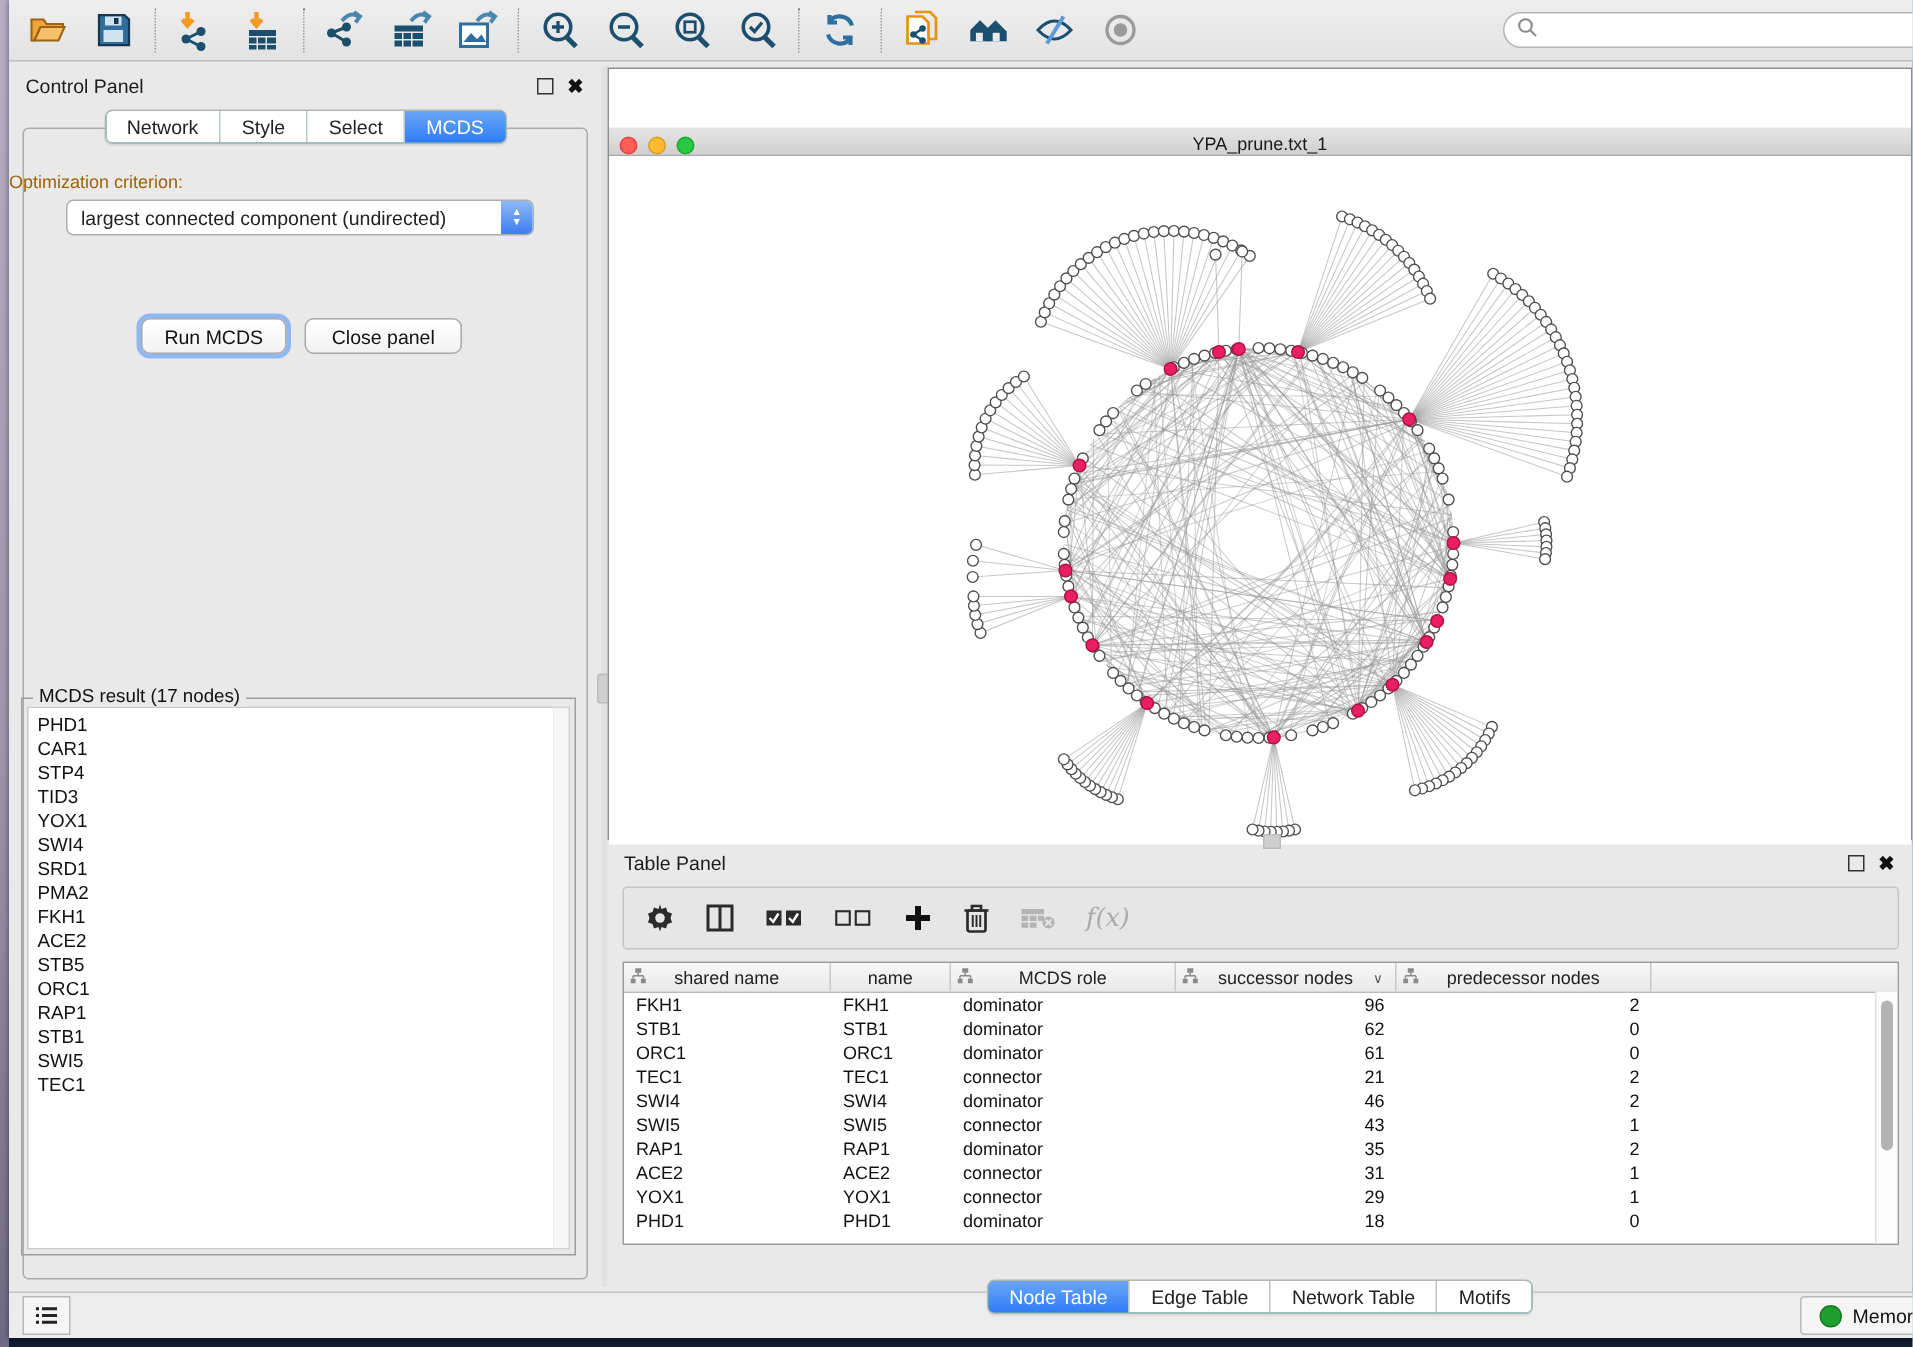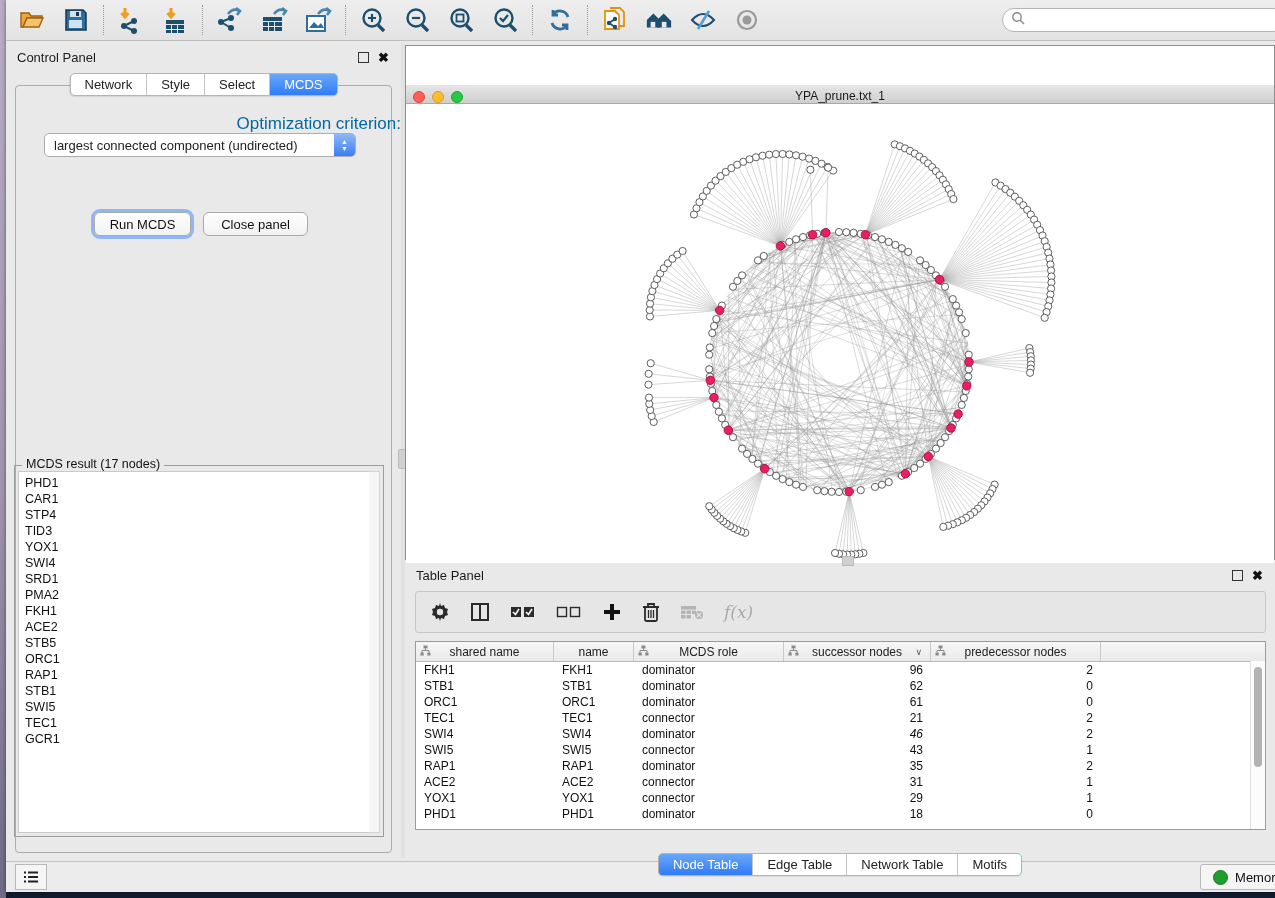--- a/index.html
+++ b/index.html
@@ -35,21 +35,21 @@
   .float-ico{width:9px;height:9px;border:1.5px solid #333;display:inline-block;}
   .close-ico{font-size:13px;font-weight:bold;color:#111;line-height:9px;}
   .cp-box{position:absolute;left:9px;top:41px;width:375px;height:766px;
     border:1px solid #ababab;border-radius:4px;background:#e9e9e9;}
   .seg-tabs{position:absolute;top:29px;left:50%;transform:translateX(-50%);display:flex;
     background:#14b8a6;border:1px solid #b4b4b4;border-radius:5px;overflow:hidden;z-index:3;
     box-shadow:0 1px 1px rgba(0,0,0,.08);}
   .seg-tab{font-size:13px;color:#222;padding:3px 14px;border-right:1px solid #c4c4c4;background:#fff;white-space:nowrap;}
   .seg-tab:last-child{border-right:none;}
   .seg-tab.active{background:linear-gradient(#6aa7f8,#2f7cf6);color:#fff;}
-  .opt-label{position:absolute;top:70px;width:100%;text-align:right;font-size:17px;color:#0369a1;}
+  .opt-label{position:absolute;top:70px;width:100%;text-align:left;font-size:12px;color:#a16207;}
   .dropdown{position:absolute;left:38px;top:89px;width:312px;height:24px;background:#fff;
     border:1px solid #adadad;border-radius:5px;display:flex;align-items:center;box-sizing:border-box;}
   .dropdown .dd-text{flex:1;font-size:13px;padding-left:9px;white-space:nowrap;overflow:hidden;}
   .dd-cap{width:21px;height:22px;border-radius:0 4px 4px 0;background:linear-gradient(#8cb9fa,#3d7df0);
     display:flex;flex-direction:column;align-items:center;justify-content:center;gap:1px;}
   .dd-cap span{color:#fff;font-size:7px;line-height:6px;}
   .btn{position:absolute;height:24px;background:linear-gradient(#ffffff,#f2f2f2);
     border:1px solid #a9a9a9;border-radius:6px;font-size:13px;color:#111;
     display:flex;align-items:center;justify-content:center;box-sizing:border-box;margin-top:45px;}
   .btn.focus-ring{box-shadow:0 0 0 3px rgba(95,156,251,.65);}
@@ -313,21 +313,20 @@
           <div class="result-item">SRD1</div>
           <div class="result-item">PMA2</div>
           <div class="result-item">FKH1</div>
           <div class="result-item">ACE2</div>
           <div class="result-item">STB5</div>
           <div class="result-item">ORC1</div>
           <div class="result-item">RAP1</div>
           <div class="result-item">STB1</div>
           <div class="result-item">SWI5</div>
           <div class="result-item">TEC1</div>
-          <div class="result-item">GCR1</div>
         </div>
       <div class="result-scroll"></div>
     </div>
   </div>
 
   <div class="vsplit">
       <div class="handle"></div>
     </div>
 
   <div class="net-window">
@@ -1176,21 +1175,21 @@
             <div class="nt-cell" style="width: 138px;">TEC1</div>
             <div class="nt-cell" style="width: 80px;">TEC1</div>
             <div class="nt-cell" style="width: 150px;">connector</div>
             <div class="nt-cell num" style="width: 147px;">21</div>
             <div class="nt-cell num" style="width: 170px;">2</div>
           </div>
           <div class="nt-row">
             <div class="nt-cell" style="width: 138px;">SWI4</div>
             <div class="nt-cell" style="width: 80px;">SWI4</div>
             <div class="nt-cell" style="width: 150px;">dominator</div>
-            <div class="nt-cell num" style="width: 147px; font-style: italic;">46</div>
+            <div class="nt-cell num" style="width: 147px;">46</div>
             <div class="nt-cell num" style="width: 170px;">2</div>
           </div>
           <div class="nt-row">
             <div class="nt-cell" style="width: 138px;">SWI5</div>
             <div class="nt-cell" style="width: 80px;">SWI5</div>
             <div class="nt-cell" style="width: 150px;">connector</div>
             <div class="nt-cell num" style="width: 147px;">43</div>
             <div class="nt-cell num" style="width: 170px;">1</div>
           </div>
           <div class="nt-row">

